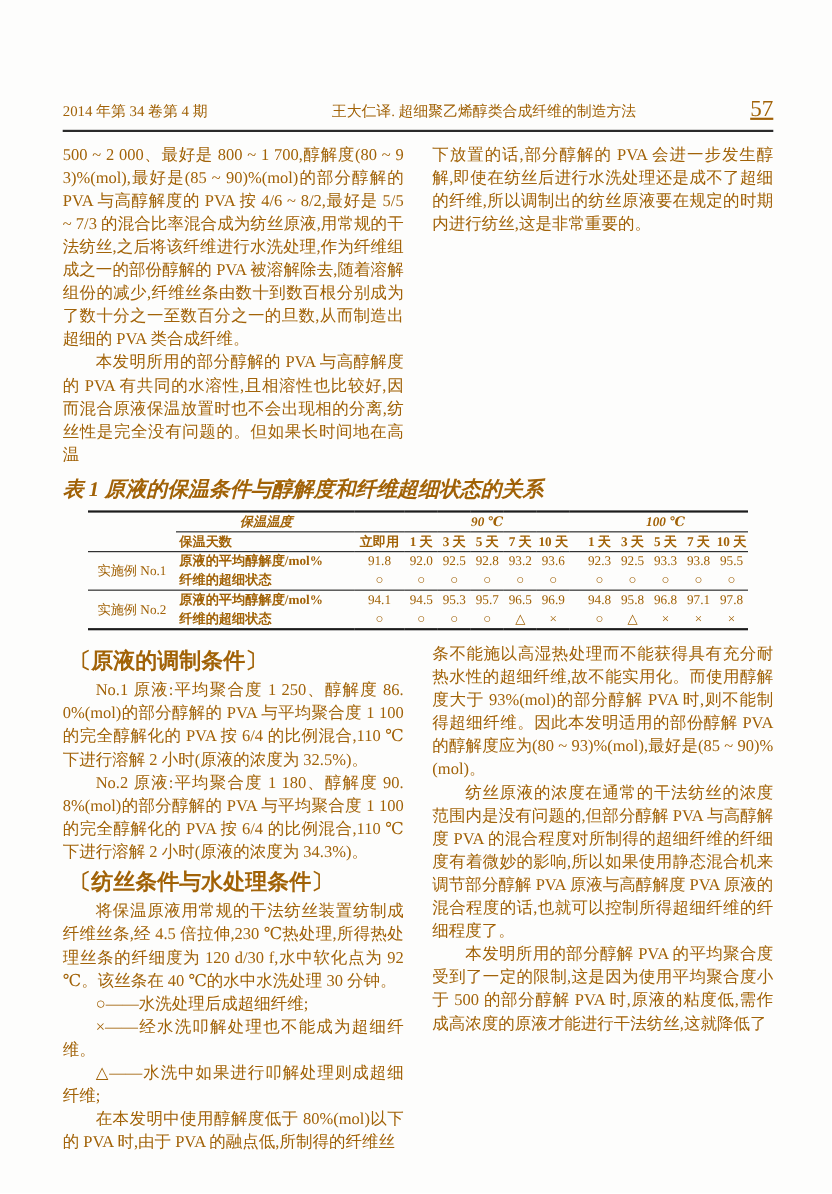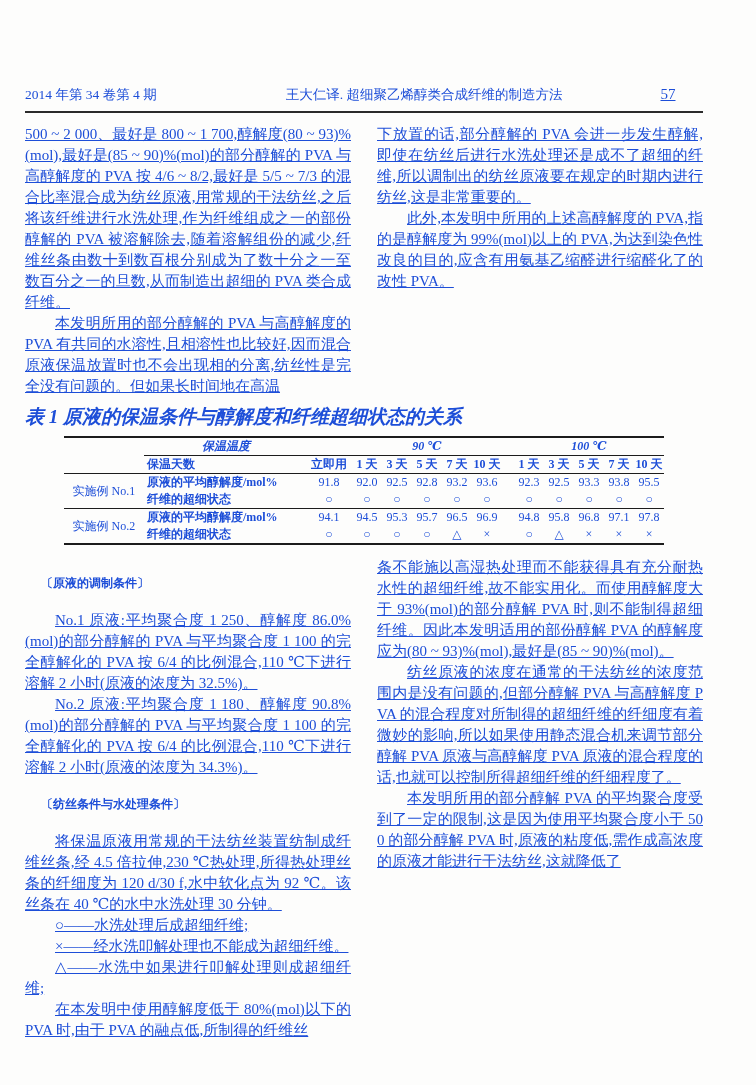--- a/index.html
+++ b/index.html
@@ -1,43 +1,42 @@
 <!DOCTYPE html>
 <html><head>
 <meta charset="utf-8">
 <style>
   html,body { margin:0; padding:0; background:#ffffff; }
   .page {
     position:relative;
     width:756px; height:1085px;
     background:#fdfdfc;
     box-sizing:border-box;
-    padding:86px 53px 0 25px;
+    padding:86px 53px 0 57px;
     font-family:"Liberation Serif","DejaVu Serif",serif;
-    color:#1d4ed8;
+    color:#a16207;
     overflow:hidden;
   }
   
   .hdr-row { display:flex; align-items:baseline; font-size:13.5px; }
   .hdr-issue { width:190px; white-space:nowrap; }
   .hdr-title { flex:1; text-align:center; white-space:nowrap; }
-  .hdr-page  { width:70px; text-align:center; font-size:15px;text-decoration:underline; }
+  .hdr-page  { width:70px; text-align:right; font-size:21px;text-decoration:underline; }
   .hdr-rule  { border:none; border-top:2px solid #2b2b2b; margin:7px 0 0 0; }
 
   
   .cols { display:flex; gap:26px; margin-top:11px; }
   .col  { flex:1; min-width:0; }
   .para {
     margin:0; font-size:15px; line-height:21px;
     text-align:justify; text-justify:inter-character;
     word-break:break-all;
-    text-decoration:underline;
   }
   .indent { text-indent:2em; }
-  .heading { margin:16px; font-size:12px; line-height:21px; font-weight:bold; }
+  .heading { margin:6px; font-size:20px; line-height:21px; font-weight:bold; }
 
   
   .tbl-title { margin-top:7px; text-align:left; font-size:19px; font-weight:bold;font-style:italic; }
   table.dtable {
     border-collapse:collapse; table-layout:fixed;
     width:600px; margin:6px auto 0 auto;
     font-size:12px;
     border-top:2.5px solid #1c1c1c; border-bottom:2.5px solid #1c1c1c;
   }
   .dtable td {
@@ -63,21 +62,20 @@
   </div>
   <hr class="hdr-rule">
 
   <div class="cols">
     <div class="col">
       <p class="para">500 ~ 2 000、最好是 800 ~ 1 700,醇解度(80 ~ 93)%(mol),最好是(85 ~ 90)%(mol)的部分醇解的 PVA 与高醇解度的 PVA 按 4/6 ~ 8/2,最好是 5/5 ~ 7/3 的混合比率混合成为纺丝原液,用常规的干法纺丝,之后将该纤维进行水洗处理,作为纤维组成之一的部份醇解的 PVA 被溶解除去,随着溶解组份的减少,纤维丝条由数十到数百根分别成为了数十分之一至数百分之一的旦数,从而制造出超细的 PVA 类合成纤维。</p>
       <p class="para indent">本发明所用的部分醇解的 PVA 与高醇解度的 PVA 有共同的水溶性,且相溶性也比较好,因而混合原液保温放置时也不会出现相的分离,纺丝性是完全没有问题的。但如果长时间地在高温</p>
     </div>
     <div class="col">
       <p class="para">下放置的话,部分醇解的 PVA 会进一步发生醇解,即使在纺丝后进行水洗处理还是成不了超细的纤维,所以调制出的纺丝原液要在规定的时期内进行纺丝,这是非常重要的。</p>
-      <p class="para indent">此外,本发明中所用的上述高醇解度的 PVA,指的是醇解度为 99%(mol)以上的 PVA,为达到染色性改良的目的,应含有用氨基乙缩醛进行缩醛化了的改性 PVA。</p>
     </div>
   </div>
 
   <div>
     <div class="tbl-title">表 1   原液的保温条件与醇解度和纤维超细状态的关系</div>
     <table class="dtable">
       <colgroup>
         <col style="width:80px">
           <col style="width:162px">
           <col style="width:46px">

